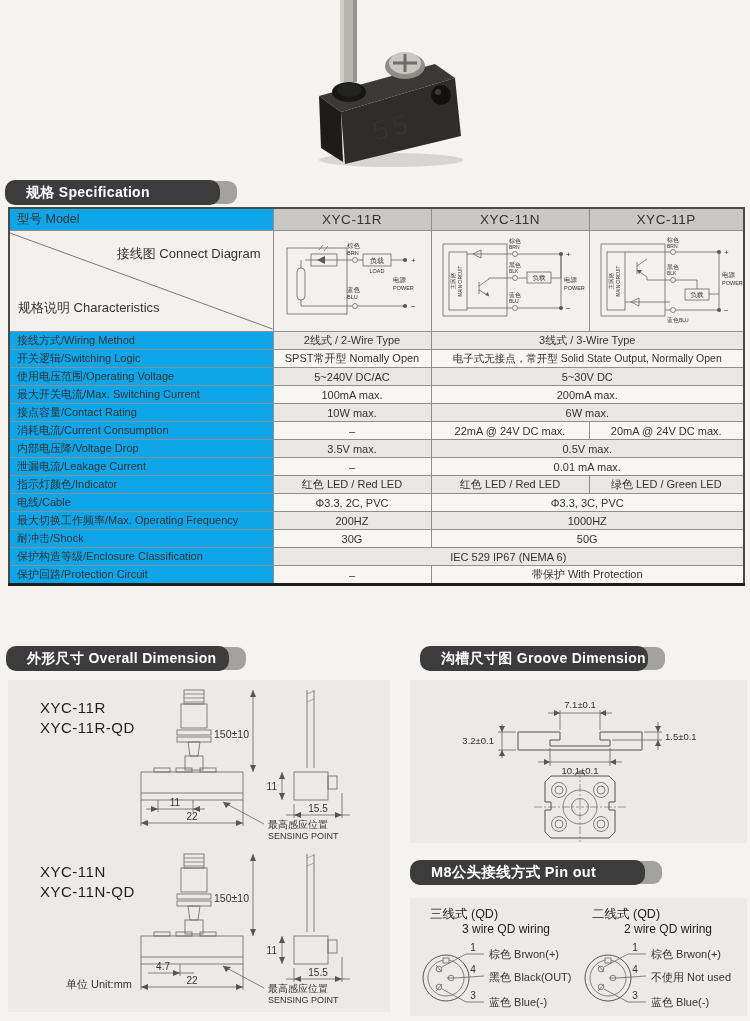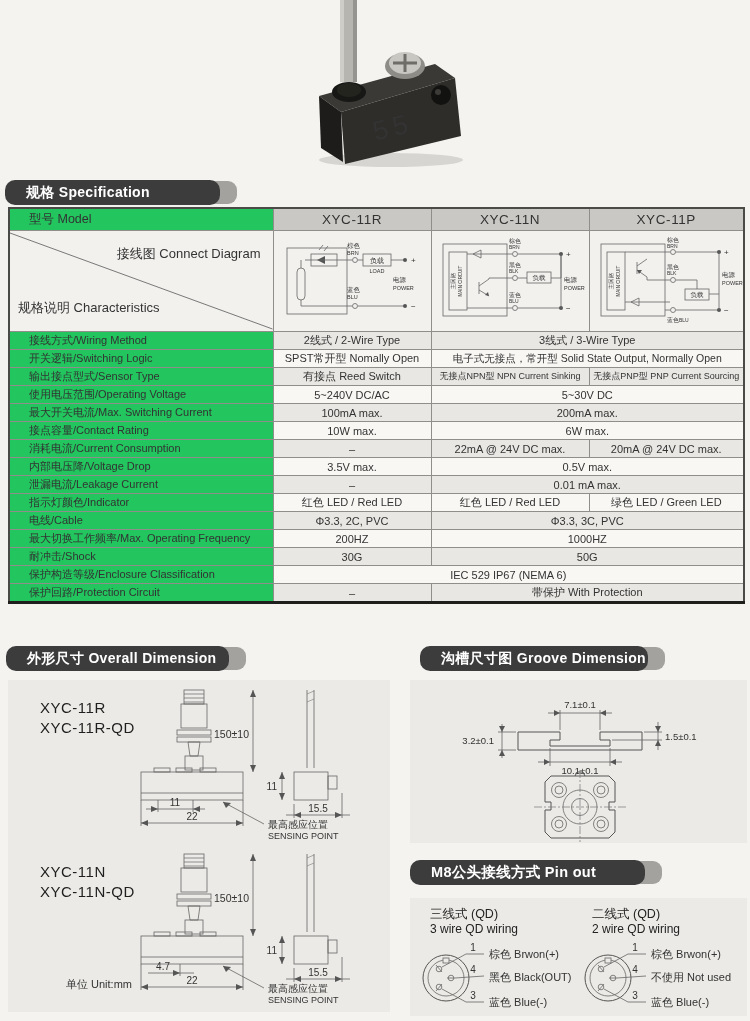--- a/index.html
+++ b/index.html
@@ -10,39 +10,39 @@
   .bar{position:absolute;height:25px;}
   .bar .cap{position:absolute;top:1px;right:0;width:40px;height:23px;background:#a3a29f;border-radius:9px;}
   .bar .dark{position:absolute;top:0;left:0;right:17px;height:25px;background:#3c3c3c;border-radius:10px;
              color:#fff;font-size:14px;font-weight:bold;display:flex;align-items:center;
              padding-left:21px;box-sizing:border-box;letter-spacing:.3px;white-space:nowrap;}
   
   table.spec{position:absolute;left:8px;top:207px;width:737px;border-collapse:collapse;table-layout:fixed;
              border:2px solid #4a4a46;border-bottom:3px solid #1e1e1c;}
   table.spec td{border:1px solid #8f8e8a;font-size:11px;padding:0 3px;height:17px;text-align:center;
                 color:#333;overflow:hidden;white-space:nowrap;}
-  table.spec td.lab{text-align:left;background:#22c55e;padding-left:19px;}
+  table.spec td.lab{text-align:left;background:#0ea5e9;padding-left:7px;}
   tr.head td{height:21px;background:#c9c8c4;font-size:12.5px;}
   tr.head td.mod{font-size:13.5px;letter-spacing:.6px;}
   tr.diag td{height:100px;background:#f2f1ee;text-decoration:underline;}
   td.diag-label-cell{position:relative;background:#e8e7e3;}
   td.diag-label-cell svg.slash{position:absolute;left:0;top:0;width:100%;height:100%;}
   .cd{position:absolute;top:14px;right:12px;font-size:13px;}
   .ch{position:absolute;bottom:14px;left:8px;font-size:13px;}
   tbody.specrows tr:nth-child(odd) td.val{background:#e8e7e3;}
   tbody.specrows tr:nth-child(even) td.val{background:#f8f7f4;}
   td.val.md{font-size:10.5px;}
   td.val.sm{font-size:9px;}
   
   .panel{position:absolute;background:#ebeae6;}
   .abs{position:absolute;}
   .model-name{font-size:15px;line-height:20px;color:#1f1f1f;letter-spacing:.5px;}
   .unit-label{font-size:11px;color:#333;}
   .pin-title-cn{font-size:12.5px;color:#222;}
-  .pin-title-en{font-size:12px;color:#222;}
+  .pin-title-en{font-size:12px;color:#222;margin-left:32px;}
   .dline{stroke:#555;stroke-width:1;fill:none;}
   .dthin{stroke:#666;stroke-width:.8;fill:none;}
   .arr{fill:#555;}
 </style>
 </head>
 <body>
 
 <div class="page">
 
   <svg class="abs" style="left:283px;top:0;" width="200" height="170" viewBox="0 0 200 170">
@@ -209,26 +209,20 @@
         <td class="lab">接线方式/Wiring Method</td>
         <td class="val">2线式 / 2-Wire Type</td>
         <td class="val" colspan="2">3线式 / 3-Wire Type</td>
       </tr>
       <tr>
         <td class="lab">开关逻辑/Switching Logic</td>
         <td class="val">SPST常开型 Nomally Open</td>
         <td class="val md" colspan="2">电子式无接点，常开型 Solid State Output, Normally Open</td>
       </tr>
       <tr>
-        <td class="lab">输出接点型式/Sensor Type</td>
-        <td class="val">有接点 Reed Switch</td>
-        <td class="val sm">无接点NPN型 NPN Current Sinking</td>
-        <td class="val sm">无接点PNP型 PNP Current Sourcing</td>
-      </tr>
-      <tr>
         <td class="lab">使用电压范围/Operating Voltage</td>
         <td class="val">5~240V DC/AC</td>
         <td class="val" colspan="2">5~30V DC</td>
       </tr>
       <tr>
         <td class="lab">最大开关电流/Max. Switching Current</td>
         <td class="val">100mA max.</td>
         <td class="val" colspan="2">200mA max.</td>
       </tr>
       <tr>

